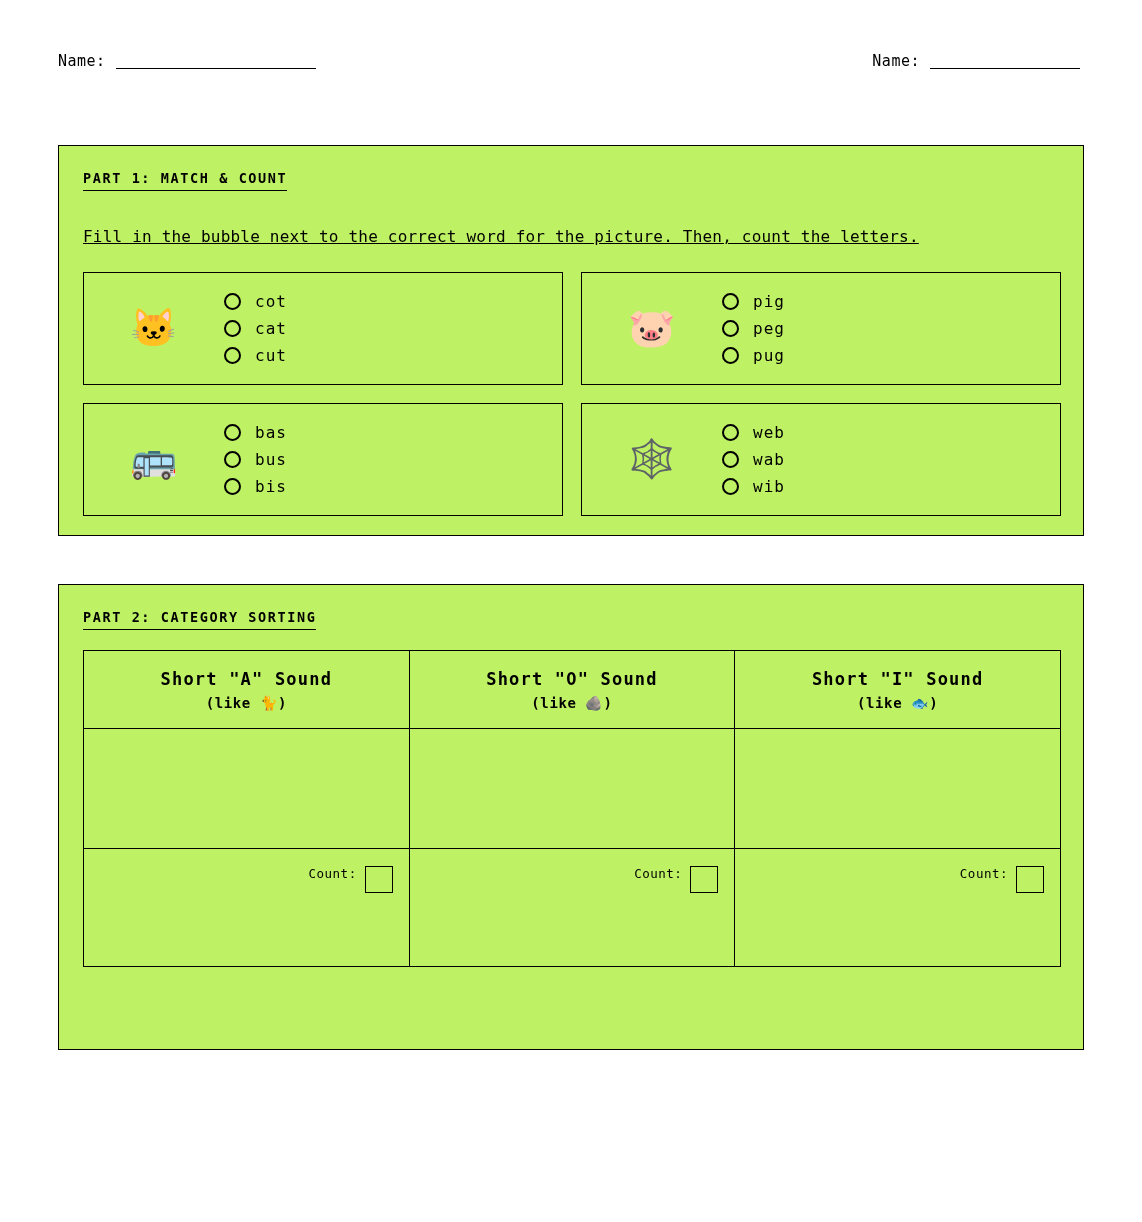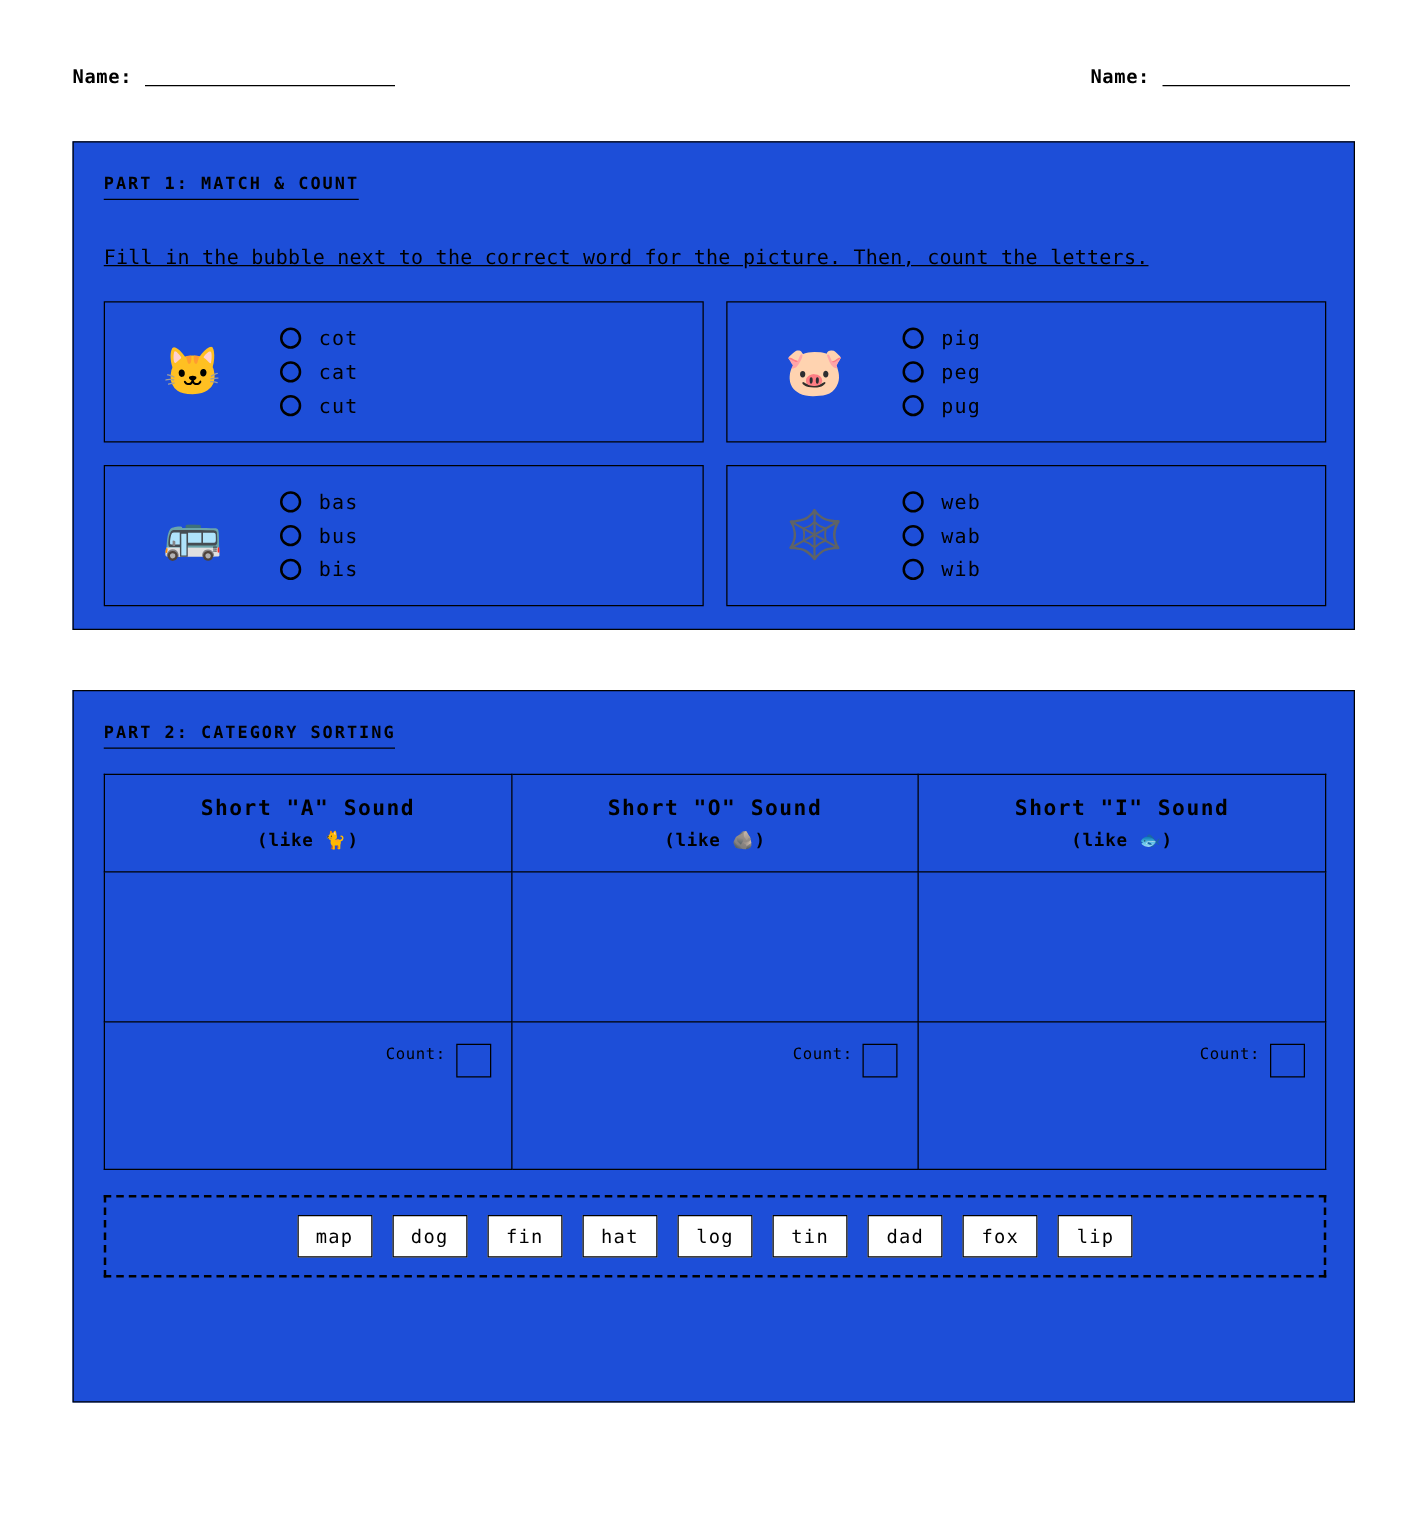--- a/index.html
+++ b/index.html
@@ -24,49 +24,50 @@
     padding: 54px 62px 0 58px;
     box-sizing: border-box;
   }
   .field {
     display: flex;
     align-items: flex-end;
     gap: 10px;
   }
   .field-label {
     font-size: 15px;
-    font-weight: bold;
+    font-weight: normal;
     letter-spacing: 0.5px;
     line-height: 1;
   }
   .rule {
     border-bottom: 1.6px solid #000;
     height: 1px;
   }
   .rule-name { width: 200px; }
   .rule-date { width: 150px; }
 
   
   .panel {
     position: absolute;
     border: 1.6px solid #000;
     box-sizing: border-box;
-    background: #1d4ed8;
+    background: #bef264;
+    margin-top: 32px;
   }
   #part1 {
     left: 58px;
     top: 113px;
     width: 1026px;
     height: 391px;
   }
   #part2 {
     left: 58px;
     top: 552px;
     width: 1026px;
-    height: 570px;
+    height: 466px;
   }
   .panel-inner {
     padding: 22px 24px 0 24px;
   }
   .part-title {
     display: inline-block;
     font-size: 13.5px;
     font-weight: bold;
     letter-spacing: 1.6px;
     border-bottom: 1.4px solid #000;
@@ -334,25 +335,14 @@
         <td class="count-cell">
           <span class="count-wrap">
             <span class="count-label">Count:</span>
             <span class="count-box"></span>
           </span>
         </td>
       </tr>
     </tbody>
       </table>
 
-    <div class="word-bank">
-      <span class="word-chip">map</span>
-      <span class="word-chip">dog</span>
-      <span class="word-chip">fin</span>
-      <span class="word-chip">hat</span>
-      <span class="word-chip">log</span>
-      <span class="word-chip">tin</span>
-      <span class="word-chip">dad</span>
-      <span class="word-chip">fox</span>
-      <span class="word-chip">lip</span>
-    </div>
   </div>
 </section>
 
 </body></html>

